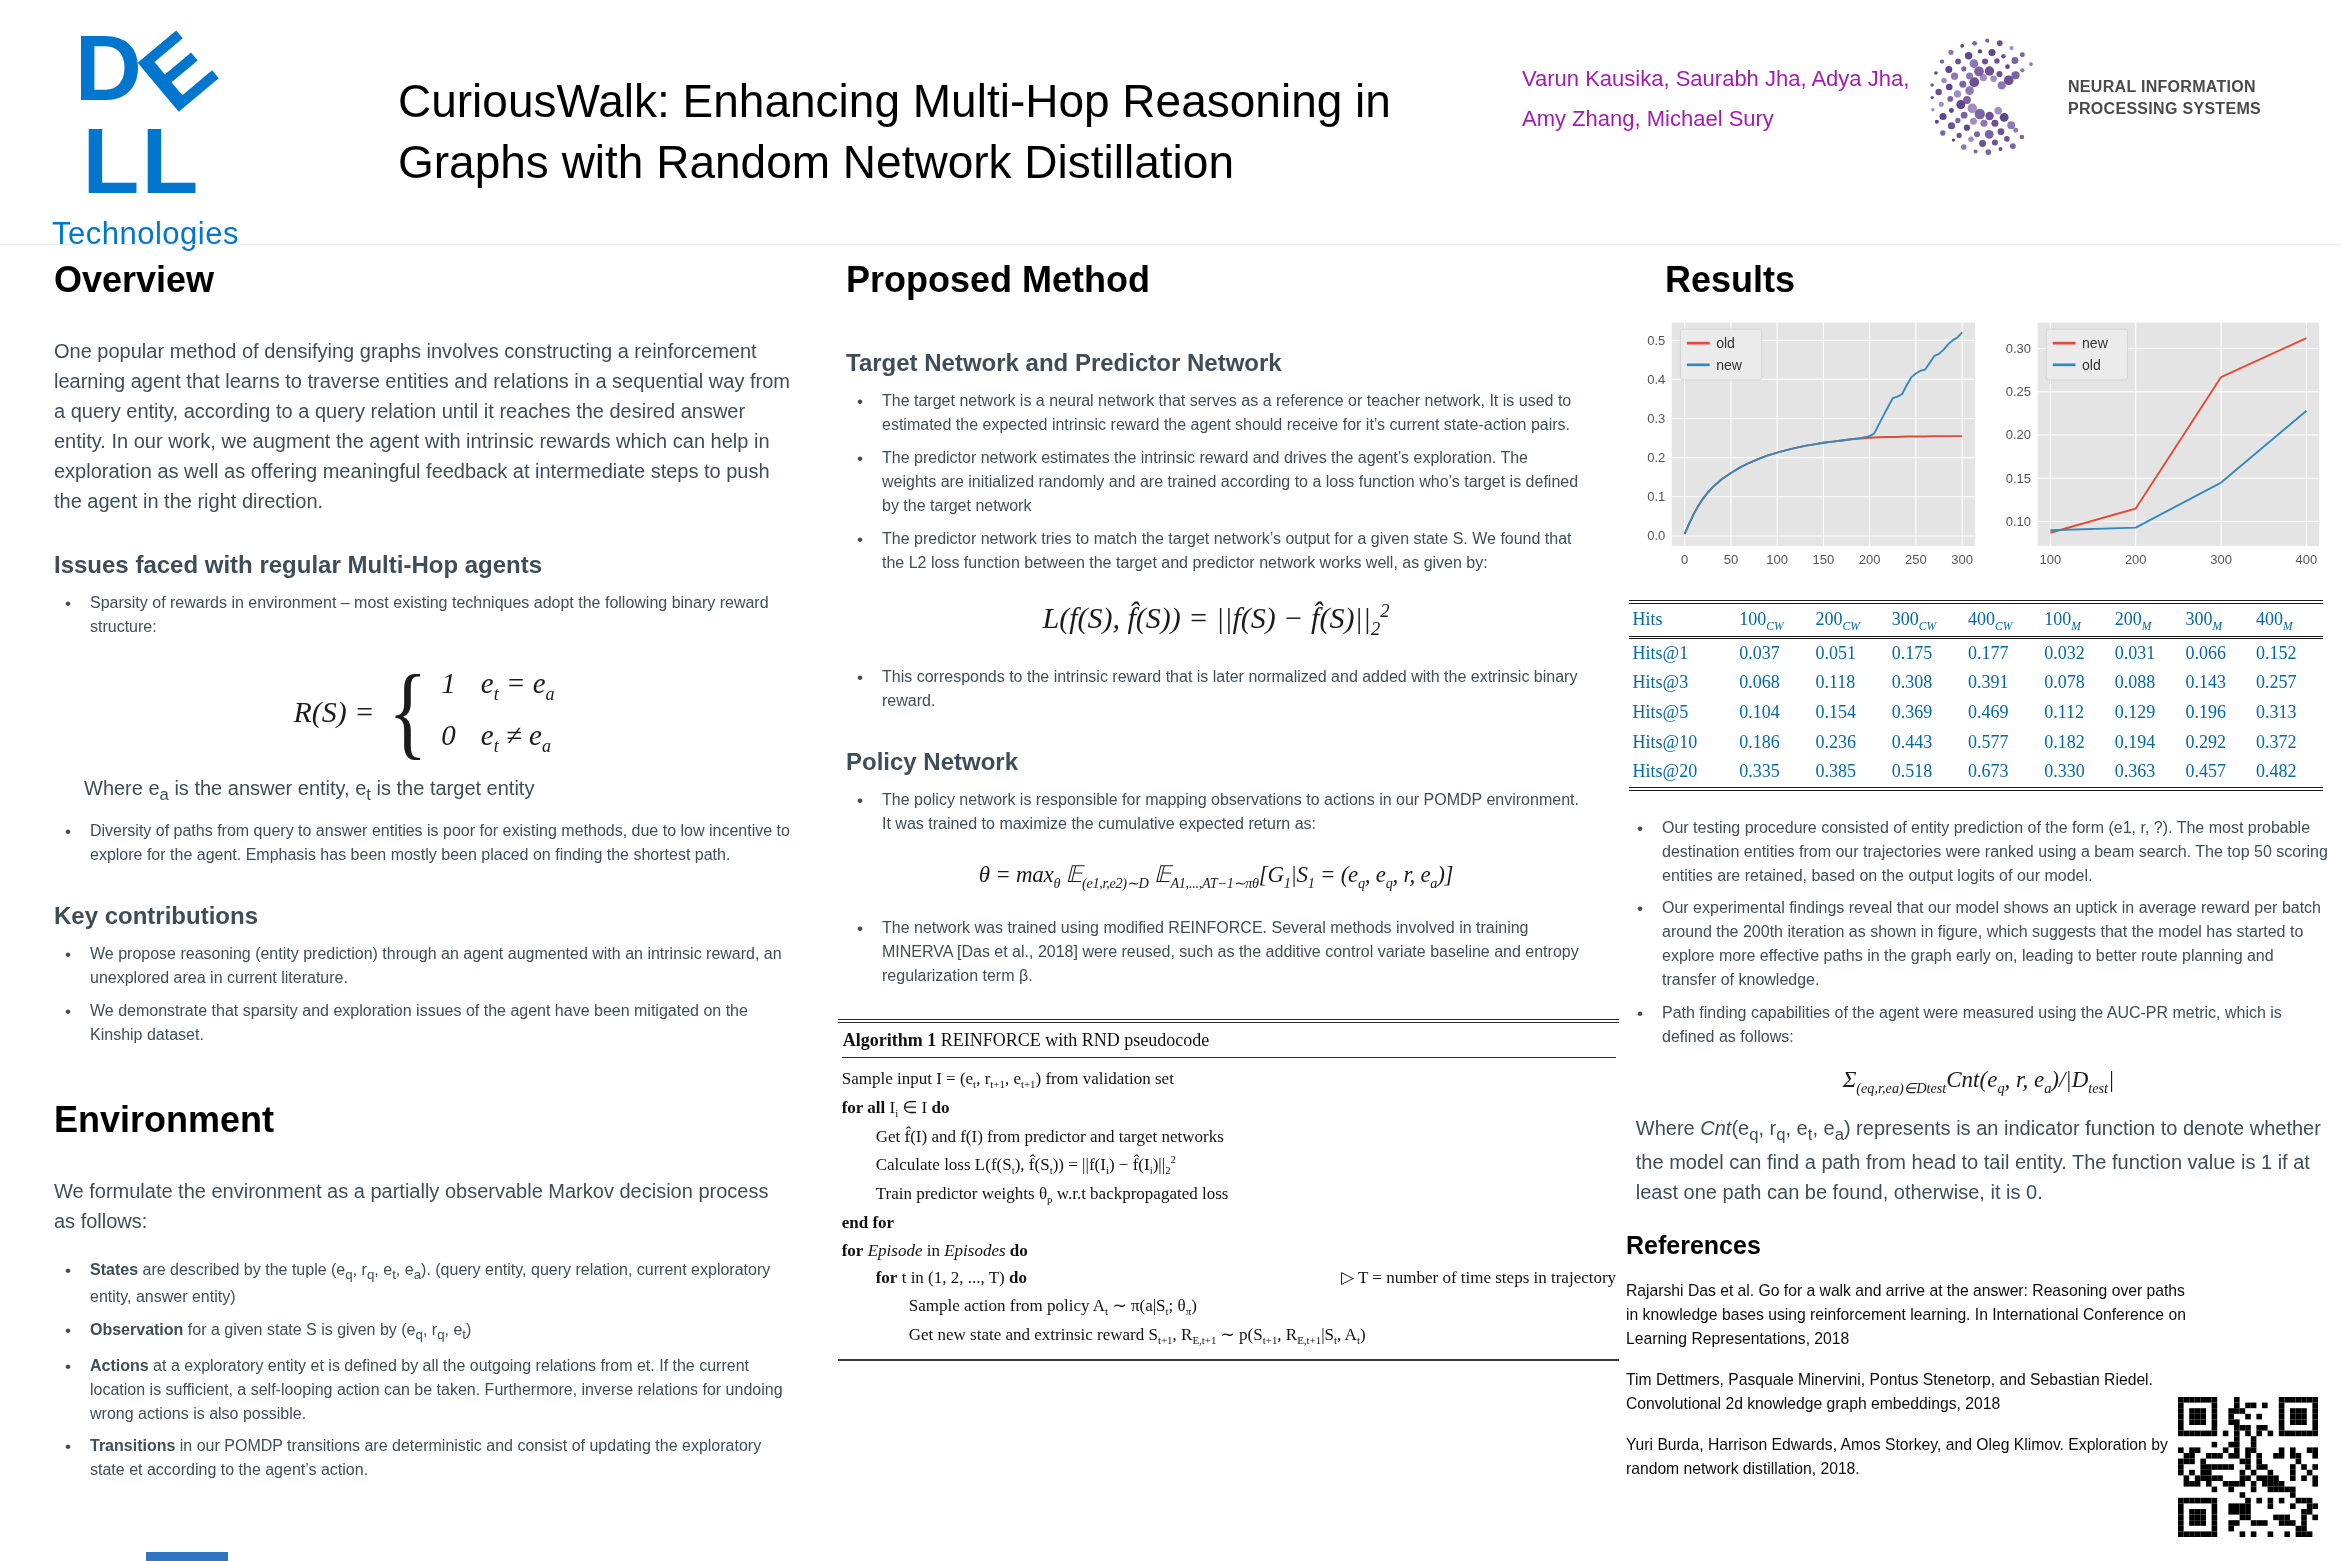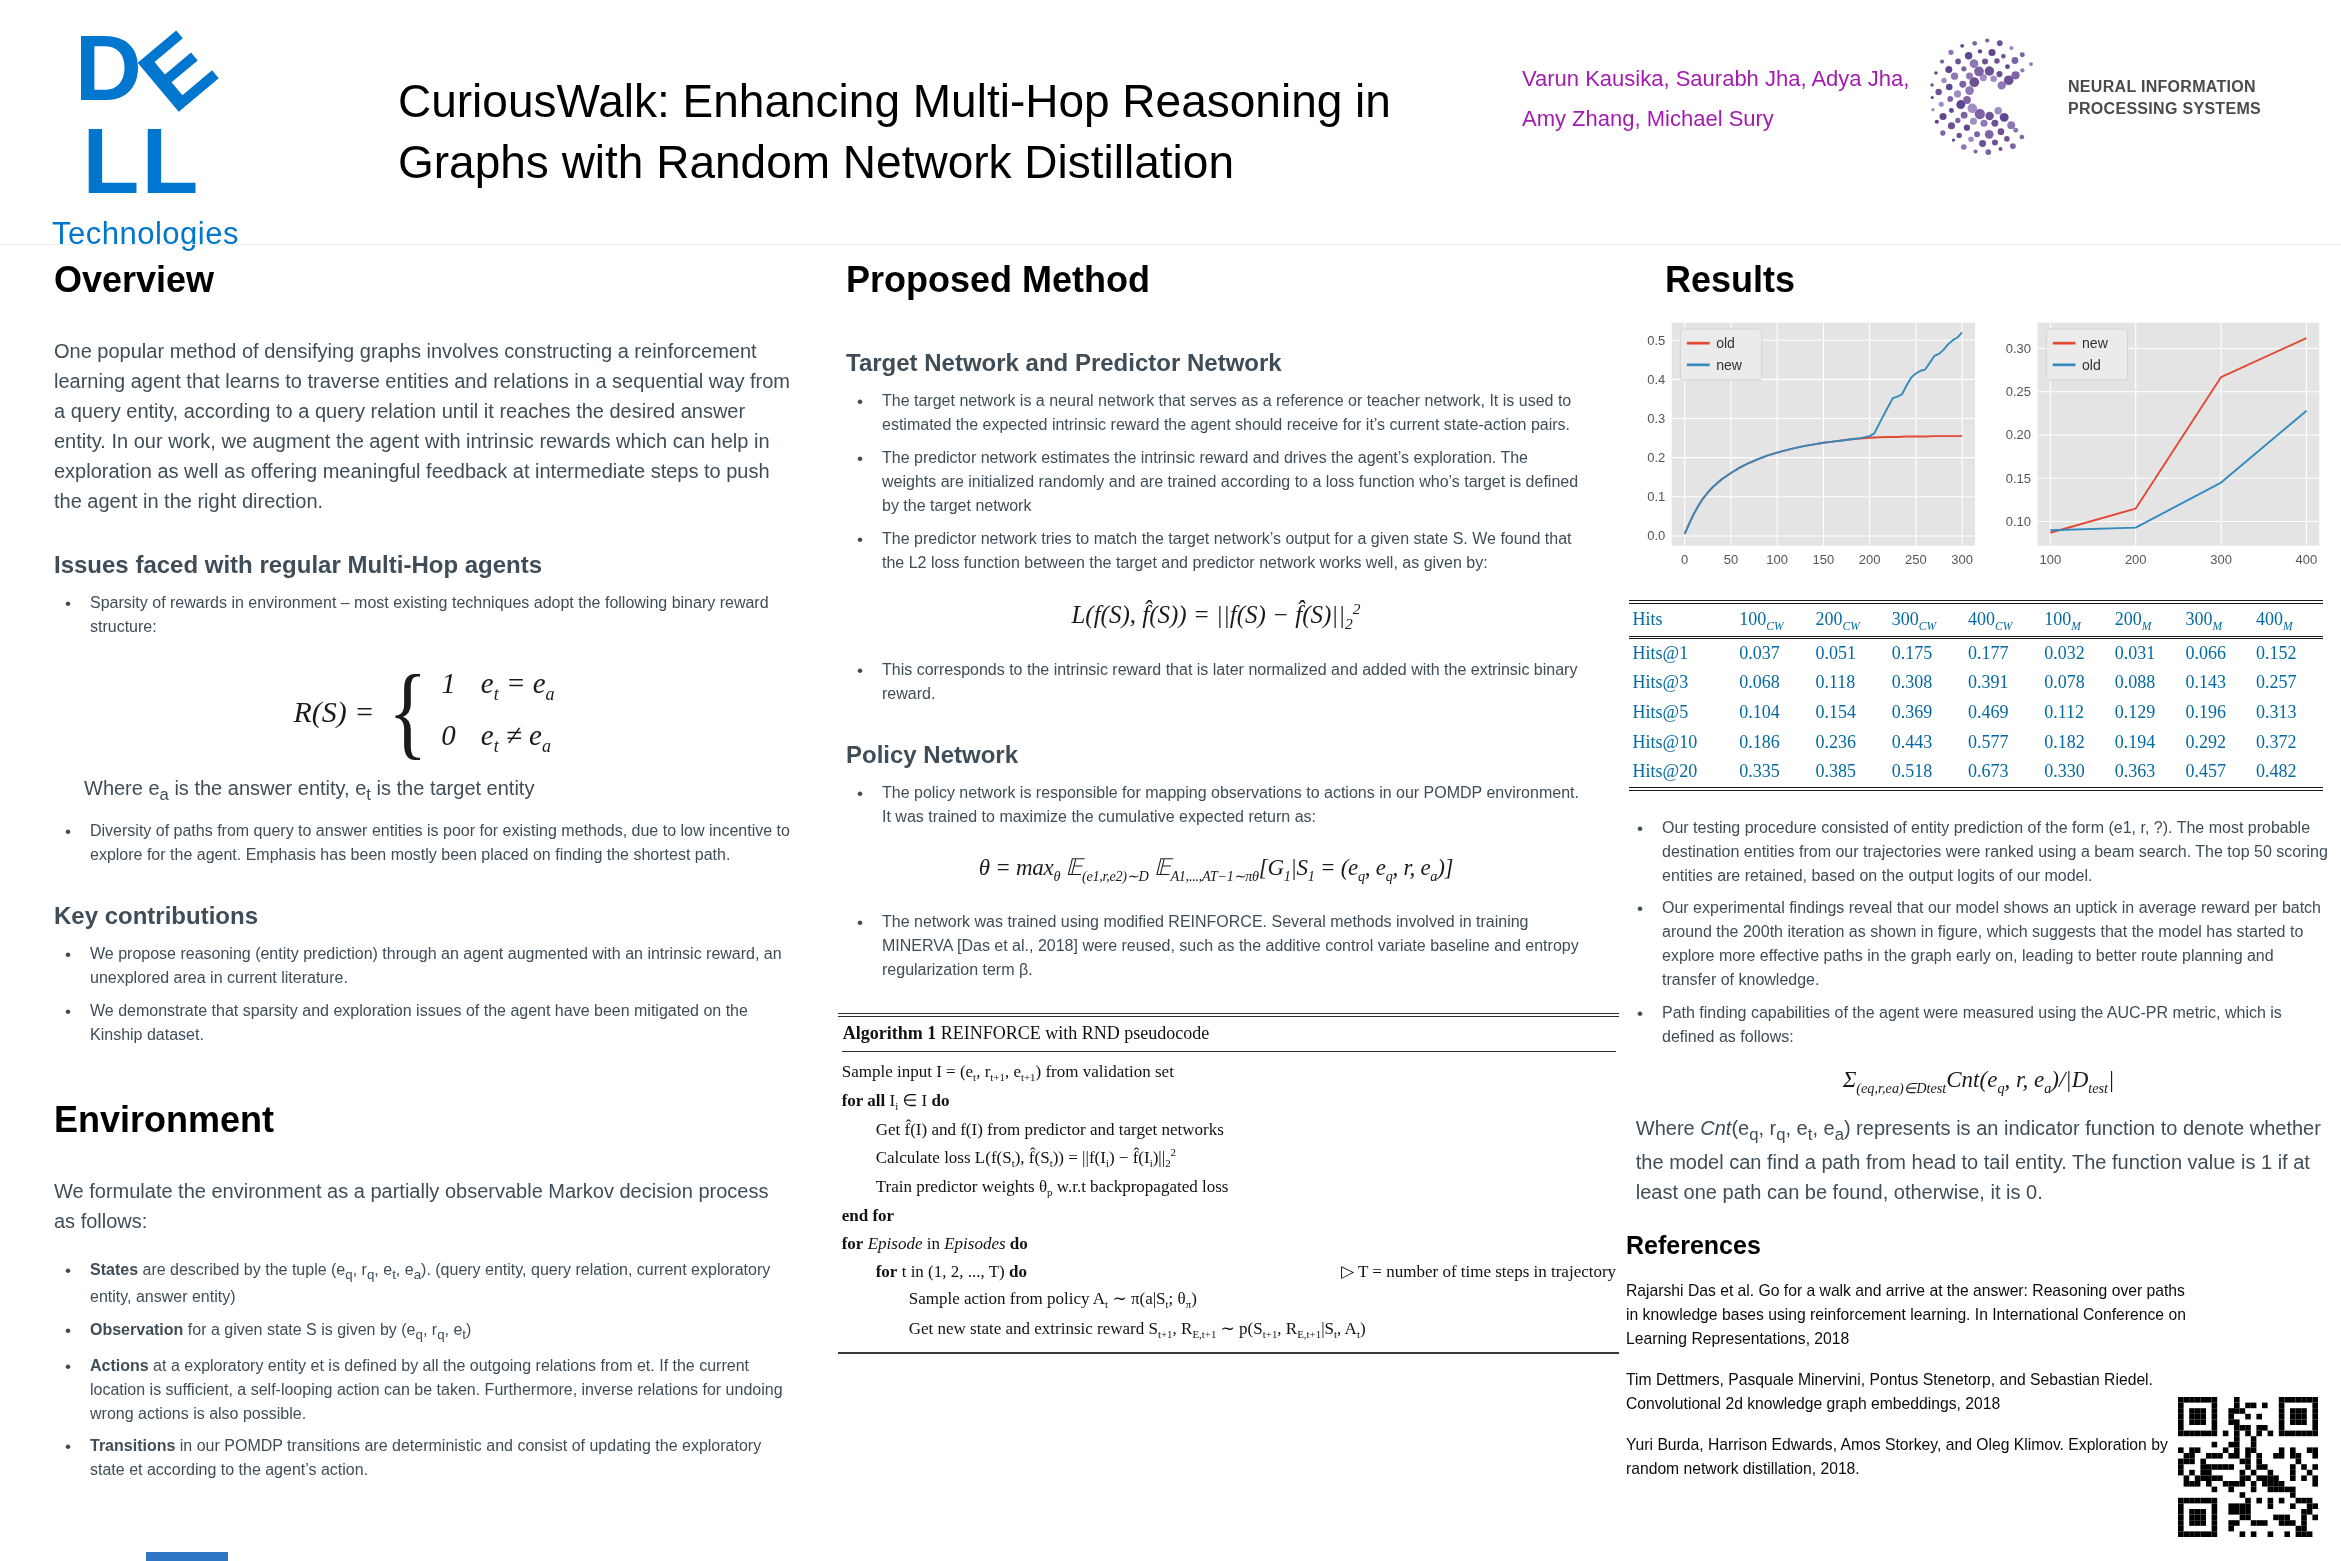--- a/index.html
+++ b/index.html
@@ -27,21 +27,21 @@
   .col-right h2.section{margin-left:39px;}
   .subhead{font-size:24px;font-weight:700;color:#3E4D57;margin:35px 0 12px 0;}
   p.body{font-size:20px;line-height:1.5;margin:0 0 11px 0;}
   p.lede{margin-top:35px;}
   ul.blist{list-style:none;margin:0;padding:0 0 0 36px;}
   ul.blist li{font-size:16px;line-height:1.5;position:relative;margin:0 0 8.7px 0;}
   ul.blist li::before{content:"•";position:absolute;left:-25px;top:0px;font-size:17.3px;color:#3E4D57;}
   .lead{font-weight:700;}
   .where-line{padding-left:30px;font-size:20px;line-height:1.5;margin:8.7px 0 12px 0;}
   
-  .display-math{font-family:"Liberation Serif",serif;font-style:italic;font-size:25px;color:#1b1b1b;
+  .display-math{font-family:"Liberation Serif",serif;font-style:italic;font-size:30px;color:#1b1b1b;
     text-align:center;margin:25px 0;}
   .display-math sub,.display-math sup,.cases sub{font-size:62%;}
   .reward-formula{display:flex;justify-content:center;align-items:center;gap:8.7px;
     font-family:"Liberation Serif",serif;font-style:italic;color:#1b1b1b;margin:28px 0 16.3px 0;}
   .reward-formula .f-lhs{font-size:30px;}
   .reward-formula .brace{font-size:103px;font-weight:100;line-height:0.85;font-style:normal;transform:scaleX(0.8);}
   .cases{display:flex;flex-direction:column;gap:14px;}
   .case-row{display:flex;gap:25px;font-size:29px;}
   .policy-math{font-size:23px;letter-spacing:-0.3px;}
   

